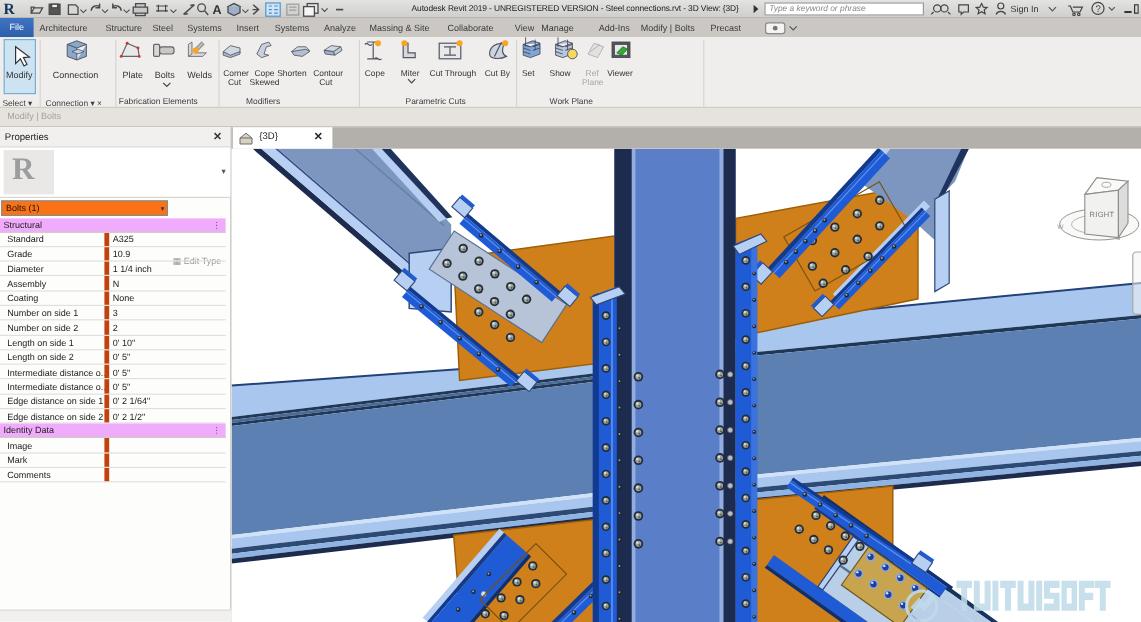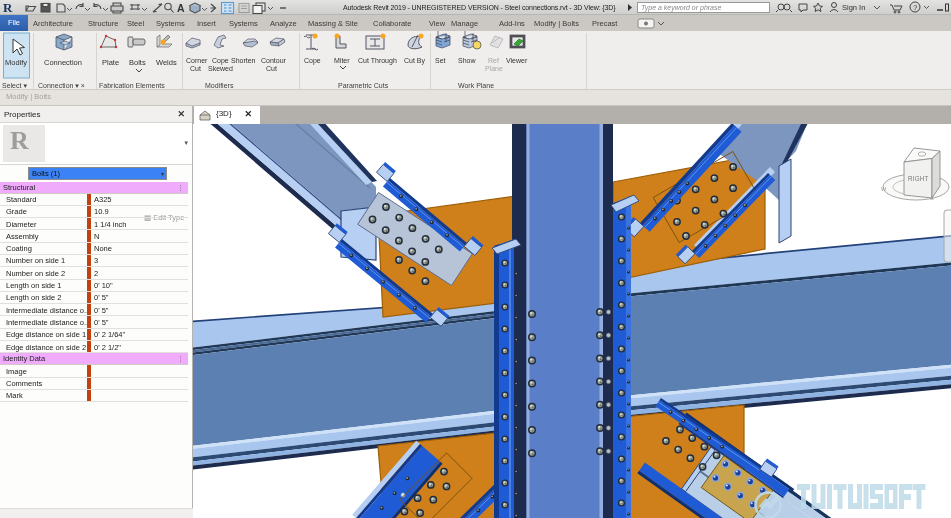--- a/index.html
+++ b/index.html
@@ -18,33 +18,33 @@
 .rlab2 { position:absolute; font-size:7px; color:#3d3d3d; text-align:center; }
 #modbar { position:absolute; left:0; top:90px; width:951px; height:15.5px; background:#e6e3de;
   border-bottom:1px solid #c9c6c1; font-size:7.5px; color:#a3a19d; padding:2px 0 0 6px; }
 #props { position:absolute; left:0; top:105.5px; width:193px; height:412.5px; background:#fdfdfc; border-right:1px solid #b5b2ad;}
 #phdr { position:absolute; left:0; top:0; width:192px; height:17px; background:#f1f0ee; font-size:8px; color:#222; padding:4px 0 0 4px; border-bottom:1px solid #d8d6d2;}
 #phdr .x { position:absolute; right:7px; top:3px; font-size:9px; color:#333; font-weight:bold;}
 #typesel { position:absolute; left:0; top:17px; width:192px; height:42px; background:#fff; border-bottom:1px solid #d8d6d2;}
 #typesel .img { position:absolute; left:3px; top:2px; width:42px; height:37px; background:#e9e8e6; }
 #typesel .R { font-size:26px; font-weight:bold; color:#9d9d9d; position:absolute; left:10px; top:3px; font-family:"Liberation Serif",serif;}
 #typesel .car { position:absolute; right:4px; top:16px; font-size:7px; color:#555; }
-#combo { position:absolute; left:1px; top:61px; width:139px; height:13px; background:#3b82f6; border:1px solid #8a8a8a; font-size:7.5px; color:#111; padding:1px 0 0 3px;margin-left:27px;}
+#combo { position:absolute; left:1px; top:61px; width:139px; height:13px; background:#f97316; border:1px solid #8a8a8a; font-size:7.5px; color:#111; padding:1px 0 0 3px;}
 #combo .car { position:absolute; right:2px; top:2px; font-size:6px; color:#333;}
 #edittype { position:absolute; left:144px; top:61px; width:48px; height:13px; font-size:7.5px; color:#9a9894; padding-top:2px;margin-top:44px;}
 #ptable { position:absolute; left:0; top:76px; width:188px; }
 .phead { height:12px; background:#f0abfc; border-bottom:1px solid #cfccc7; font-size:7.5px; color:#222; padding:1px 0 0 3px; position:relative;}
 .phead .pin { position:absolute; right:4px; top:2px; font-size:7px; color:#555;}
 .prow { height:12.3px; border-bottom:1px solid #e2e0dc; display:flex; }
 .plab { width:91px; font-size:7.5px; color:#222; padding:1.5px 0 0 6px; border-right:4px solid #c2410c;
   white-space:nowrap; overflow:hidden;}
 .pval { flex:1; font-size:7.5px; color:#222; padding:1.5px 0 0 3px; white-space:nowrap; overflow:hidden;}
 #pbottom { position:absolute; left:0; bottom:0; width:193px; height:10px; background:#f1f0ee; border-top:1px solid #dddbd7;}
 #viewtabs { position:absolute; left:193px; top:105.5px; width:758px; height:18.5px; background:#b3b0ab; }
-#vtab { position:absolute; left:1px; top:0px; width:66px; height:18.5px; background:#fff; font-size:8px; color:#222; padding:3px 0 0 22px; }
+#vtab { position:absolute; left:1px; top:0px; width:83px; height:18.5px; background:#fff; font-size:8px; color:#222; padding:3px 0 0 22px; }
 #vtab .x { position:absolute; right:8px; top:3px; font-weight:bold; font-size:9px;}
 #view { position:absolute; left:193px; top:124px; width:758px; height:394px; background:#fff; }
 svg { position:absolute; left:0; top:0; }
 </style></head>
 <body>
 <div id="titlebar">
  <svg width="440" height="15" style="position:absolute;left:0;top:0">
   <text x="3" y="12" font-size="13" font-weight="bold" fill="#15335c" font-family="Liberation Serif,serif">R</text>
   <g stroke="#4a4a4a" stroke-width="1.1" fill="none">
    <path d="M26 11 l2.5 -4.5 h7 l-2.5 4.5 z M26 11 v-5 h3"></path>
@@ -285,25 +285,25 @@
         <div class="plab">Edge distance on side 2</div>
         <div class="pval">0'  2 1/2"</div>
       </div>
 
     <div class="phead">Identity Data <span class="pin">⋮</span></div>
 <div class="prow">
         <div class="plab">Image</div>
         <div class="pval"></div>
       </div>
 <div class="prow">
+        <div class="plab">Mark</div>
+        <div class="pval"></div>
+      </div>
+<div class="prow">
         <div class="plab">Comments</div>
-        <div class="pval"></div>
-      </div>
-<div class="prow">
-        <div class="plab">Mark</div>
         <div class="pval"></div>
       </div>
 
   </div>
   <div id="pbottom"></div>
 </div>
 <div id="viewtabs">
   <div id="vtab">{3D}
     <svg width="14" height="12" style="position:absolute;left:4px;top:3px">
       <path d="M2 6 l5 -4 5 4 v5 h-10 z M2 6 h10" fill="#d8d0c0" stroke="#666" stroke-width="0.8"></path>

